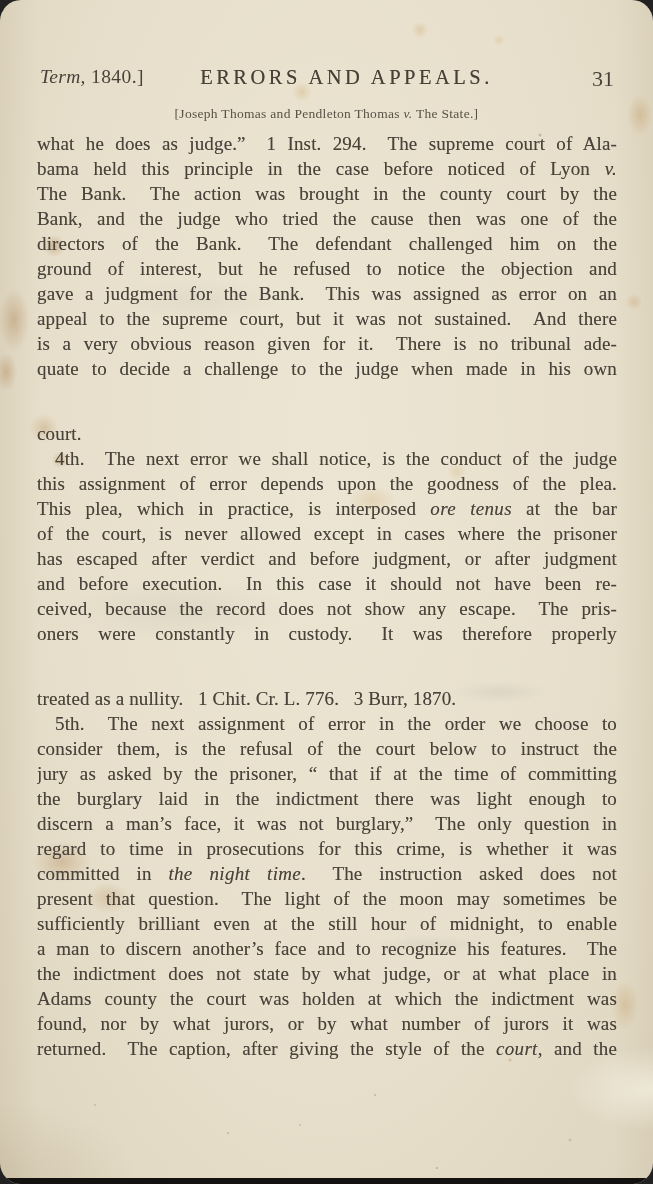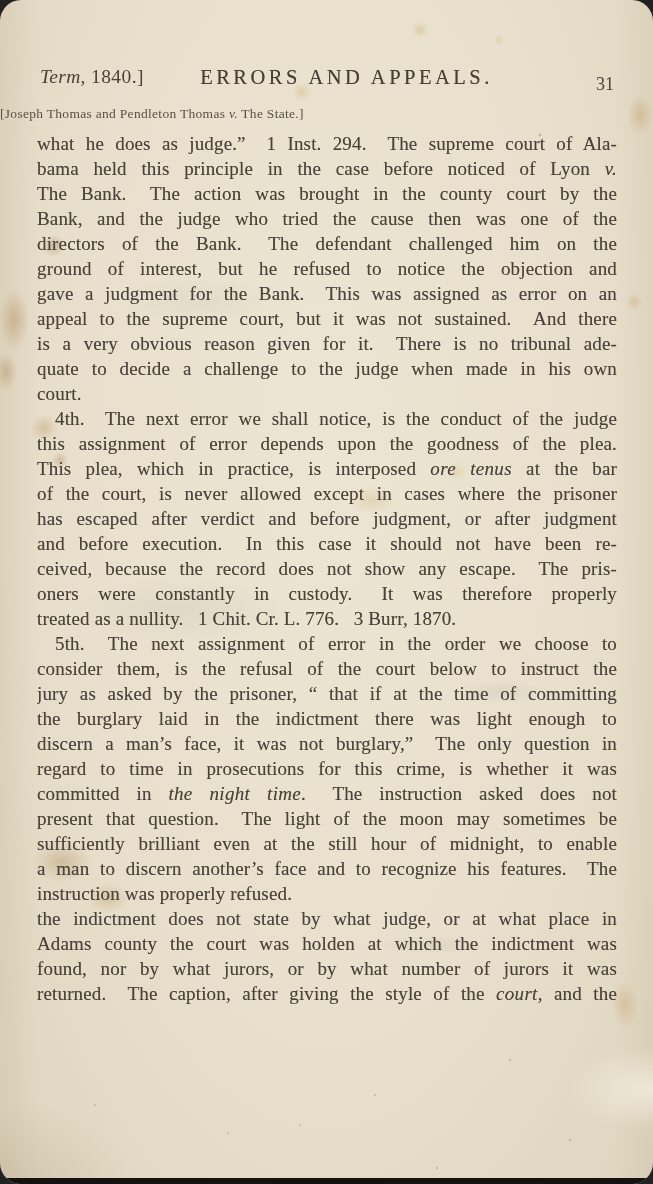--- a/index.html
+++ b/index.html
@@ -48,31 +48,31 @@
       radial-gradient(circle 2px at 95px 1105px,  rgba(150,100,50,.45), rgba(150,100,50,0) 70%),
       radial-gradient(circle 3px at 570px 1140px, rgba(170,120,60,.40), rgba(170,120,60,0) 70%),
       radial-gradient(circle 2px at 160px 250px,  rgba(150,100,50,.45), rgba(150,100,50,0) 70%);
   }
   .scan-edge{position:absolute;left:0;right:0;bottom:0;height:6px;background:#141210;}
 
   .header{position:absolute;left:0;top:66px;width:100%;height:26px;font-size:19.5px;}
   .term{position:absolute;left:40px;top:0;letter-spacing:.4px;}
   .running-title{position:absolute;left:0;right:0;top:0;text-align:center;
     font-size:20.5px;letter-spacing:3.5px;color:#474037;text-shadow:0 0 .6px rgba(71,64,55,.55);padding-left:40px;}
-  .page-num{position:absolute;right:39px;top:8px;font-size:18px;}
+  .page-num{position:absolute;right:39px;top:0;font-size:22px;}
 
-  .caption{position:absolute;left:0;right:0;top:106px;text-align:left;
+  .caption{position:absolute;left:0;right:0;top:106px;text-align:center;
     font-size:13.5px;letter-spacing:.3px;color:#5a5146;}
 
   .body-block{position:absolute;left:37px;top:131px;width:580px;
     font-size:19px;line-height:25px;letter-spacing:.15px;
     text-shadow:0 0 .6px rgba(73,66,58,.45);}
   .line{height:25px;overflow:hidden;text-align:justify;white-space:normal;}
   .line::after{content:"";display:inline-block;width:100%;height:0;}
-  .line.noj{text-align:left;}
+  .line.noj{text-align:left;margin-top:40px;}
   .line.noj::after{display:none;}
   .line.indent{padding-left:18px;}
   i{letter-spacing:.3px;}
 </style>
 </head>
 <body>
 
 <div class="paper">
   <div class="stains"></div>
 
@@ -108,21 +108,20 @@
       <div class="line indent">5th.  The next assignment of error in the order we choose to</div>
       <div class="line">consider them, is the refusal of the court below to instruct the</div>
       <div class="line">jury as asked by the prisoner, “ that if at the time of committing</div>
       <div class="line">the burglary laid in the indictment there was light enough to</div>
       <div class="line">discern a man’s face, it was not burglary,”  The only question in</div>
       <div class="line">regard to time in prosecutions for this crime, is whether it was</div>
       <div class="line">committed in <i>the night time</i>.  The instruction asked does not</div>
       <div class="line">present that question.  The light of the moon may sometimes be</div>
       <div class="line">sufficiently brilliant even at the still hour of midnight, to enable</div>
       <div class="line">a man to discern another’s face and to recognize his features.  The</div>
-      <div class="line noj">instruction was properly refused.</div>
       <div class="line">the indictment does not state by what judge, or at what place in</div>
       <div class="line">Adams county the court was holden at which the indictment was</div>
       <div class="line">found, nor by what jurors, or by what number of jurors it was</div>
       <div class="line">returned.  The caption, after giving the style of the <i>court</i>, and the</div>
     </div>
 
   <div class="scan-edge"></div>
 </div>
 
 </body></html>

